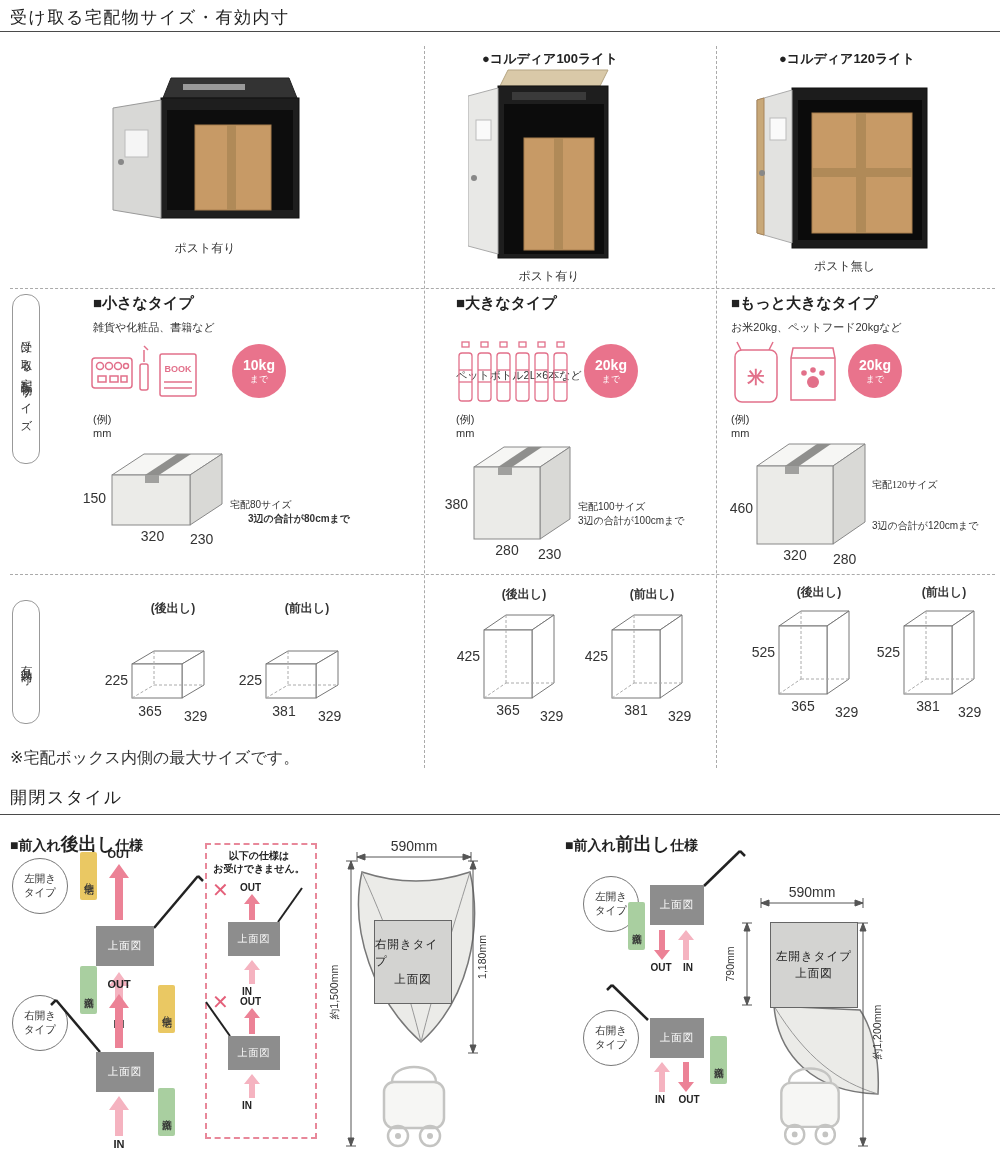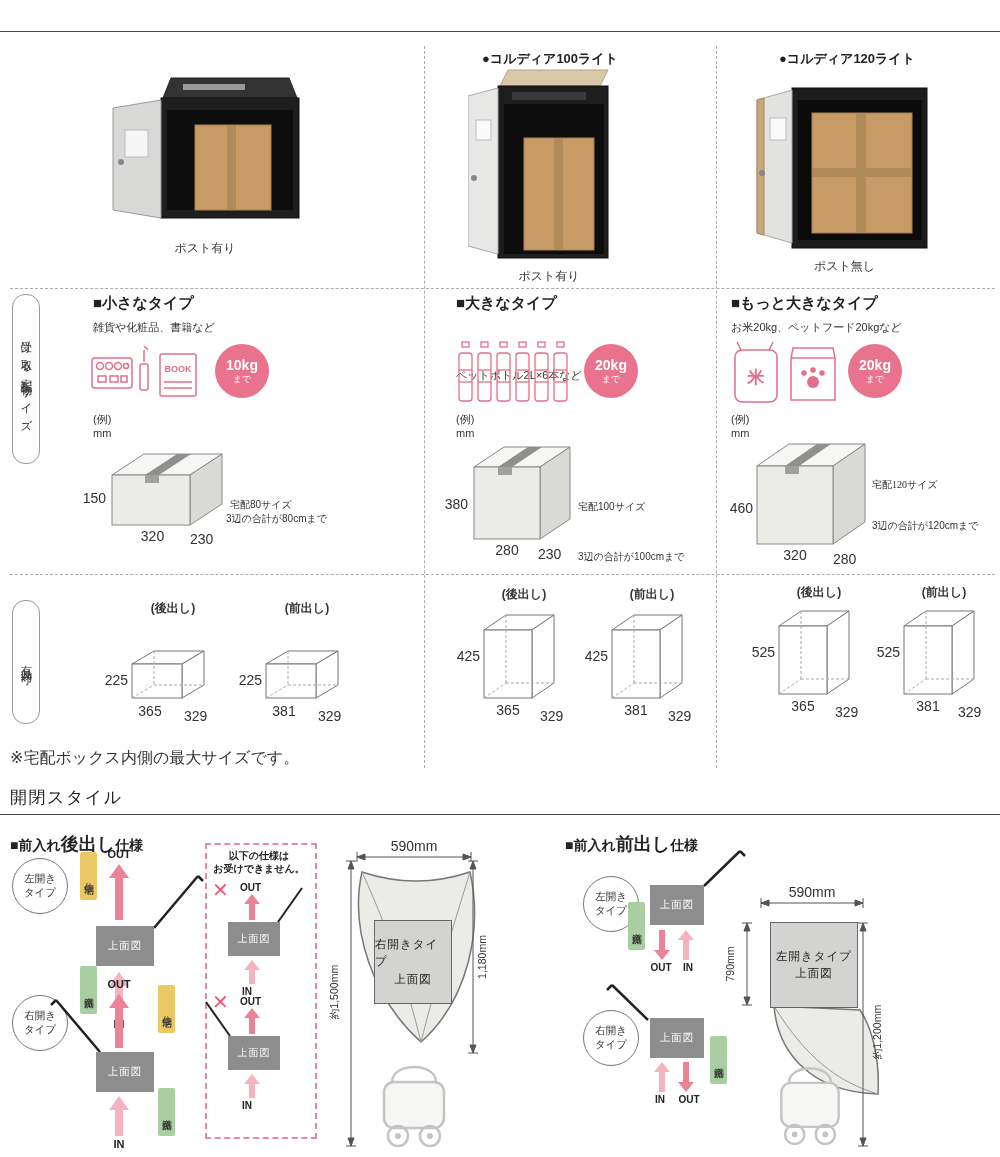--- a/index.html
+++ b/index.html
@@ -44,20 +44,21 @@
   .ngt{position:absolute;font-size:10px;font-weight:bold;color:#222;text-align:center;}
   .spec{font-size:14px;font-weight:bold;color:#222;}
   .spec .em{font-size:18px;}
   svg{display:block;}
 </style>
 </head>
 <body>
 
 <div class="page">
 
+  <div class="abs h1" style="left:10px;top:6px;">受け取る宅配物サイズ・有効内寸</div>
   <div class="rule" style="top:31px;"></div>
 
   <div class="vdash" style="left:424px;top:46px;height:722px;"></div>
   <div class="vdash" style="left:716px;top:46px;height:722px;"></div>
   <div class="hdash" style="left:10px;top:288px;width:985px;"></div>
   <div class="hdash" style="left:10px;top:574px;width:985px;"></div>
 
   <div class="sidebox" style="left:12px;top:294px;width:26px;height:168px;">
     <span>受け取る宅配物サイズ</span>
   </div>
@@ -121,38 +122,38 @@
         <rect x="31" y="34" width="6" height="6"></rect>
       <rect x="50" y="22" width="8" height="26" rx="2"></rect>
       <line x1="54" y1="8" x2="54" y2="20"></line>
         <line x1="54" y1="4" x2="58" y2="8"></line>
       <rect x="70" y="12" width="36" height="42" rx="2"></rect>
       <line x1="74" y1="40" x2="102" y2="40"></line>
         <line x1="74" y1="46" x2="102" y2="46"></line>
     </g>
     <text x="88" y="30" font-size="9" text-anchor="middle" fill="#e2708a" font-weight="bold">BOOK</text>
   </svg>
-  <div class="weightbadge" style="left:215px;top:344px;">
+  <div class="weightbadge" style="left:232px;top:344px;">
     <div class="kg">10kg</div>
     <div class="sub">まで</div>
   </div>
   <div class="abs desc" style="left:93px;top:412px;">(例)</div>
   <div class="abs desc" style="left:93px;top:427px;">mm</div>
   <svg class="abs" style="left:100px;top:440px;" width="140" height="100" viewBox="0 0 140 100">
     <polygon points="12,35 44,14 122,14 90,35" fill="#f6f6f4" stroke="#888"></polygon>
     <polygon points="90,35 122,14 122,64 90,85" fill="#d9d9d6" stroke="#888"></polygon>
     <rect x="12" y="35" width="78" height="50" fill="#ebebe8" stroke="#888"></rect>
     <polygon points="45,35 59,35 91,14 77,14" fill="#8f8f8d"></polygon>
     <rect x="45" y="35" width="14" height="8" fill="#a0a09e"></rect>
   </svg>
   <div class="dim" style="left:80px;top:490px;width:26px;text-align:right;">150</div>
   <div class="dim ctr" style="left:115px;top:528px;width:75px;">320</div>
   <div class="dim" style="left:190px;top:531px;">230</div>
   <div class="dims" style="left:230px;top:498px;">宅配80サイズ</div>
-  <div class="dims" style="left:226px;top:512px;">3辺の合計が80cmまで</div>
+  <div class="dims" style="left:248px;top:512px;font-weight:bold;">3辺の合計が80cmまで</div>
 
   <div class="abs ttl" style="left:456px;top:294px;">■大きなタイプ</div>
   <div class="abs desc" style="left:456px;top:320px;margin-top:48px;">ペットボトル2L×6本など</div>
   <svg class="abs" style="left:456px;top:340px;" width="120" height="66" viewBox="0 0 120 66">
     <g stroke="#e2708a" fill="none" stroke-width="1.3">
       <g transform="translate(0,2)">
           <rect x="6" y="0" width="7" height="5"></rect>
           <rect x="3" y="11" width="13" height="48" rx="3"></rect>
           <line x1="3" y1="28" x2="16" y2="28"></line>
           <line x1="3" y1="40" x2="16" y2="40"></line>
@@ -199,21 +200,21 @@
     <polygon points="12,32 42,12 108,12 78,32" fill="#f6f6f4" stroke="#888"></polygon>
     <polygon points="78,32 108,12 108,84 78,104" fill="#d9d9d6" stroke="#888"></polygon>
     <rect x="12" y="32" width="66" height="72" fill="#ebebe8" stroke="#888"></rect>
     <polygon points="36,32 50,32 80,12 66,12" fill="#8f8f8d"></polygon>
     <rect x="36" y="32" width="14" height="8" fill="#a0a09e"></rect>
   </svg>
   <div class="dim" style="left:440px;top:496px;width:28px;text-align:right;">380</div>
   <div class="dim ctr" style="left:474px;top:542px;width:66px;">280</div>
   <div class="dim" style="left:538px;top:546px;">230</div>
   <div class="dims" style="left:578px;top:500px;">宅配100サイズ</div>
-  <div class="dims" style="left:578px;top:514px;margin-top:36px;">3辺の合計が100cmまで</div>
+  <div class="dims" style="left:578px;top:514px;">3辺の合計が100cmまで</div>
 
   <div class="abs ttl" style="left:731px;top:294px;">■もっと大きなタイプ</div>
   <div class="abs desc" style="left:731px;top:320px;">お米20kg、ペットフード20kgなど</div>
   <svg class="abs" style="left:731px;top:338px;" width="110" height="68" viewBox="0 0 110 68">
     <g stroke="#e2708a" fill="none" stroke-width="1.5">
       <path d="M10,12 L6,4 M38,12 L42,4"></path>
       <rect x="4" y="12" width="42" height="52" rx="7"></rect>
       <path d="M62,10 L102,10 L104,20 L104,62 L60,62 L60,20 Z"></path>
       <line x1="60" y1="20" x2="104" y2="20"></line>
     </g>

